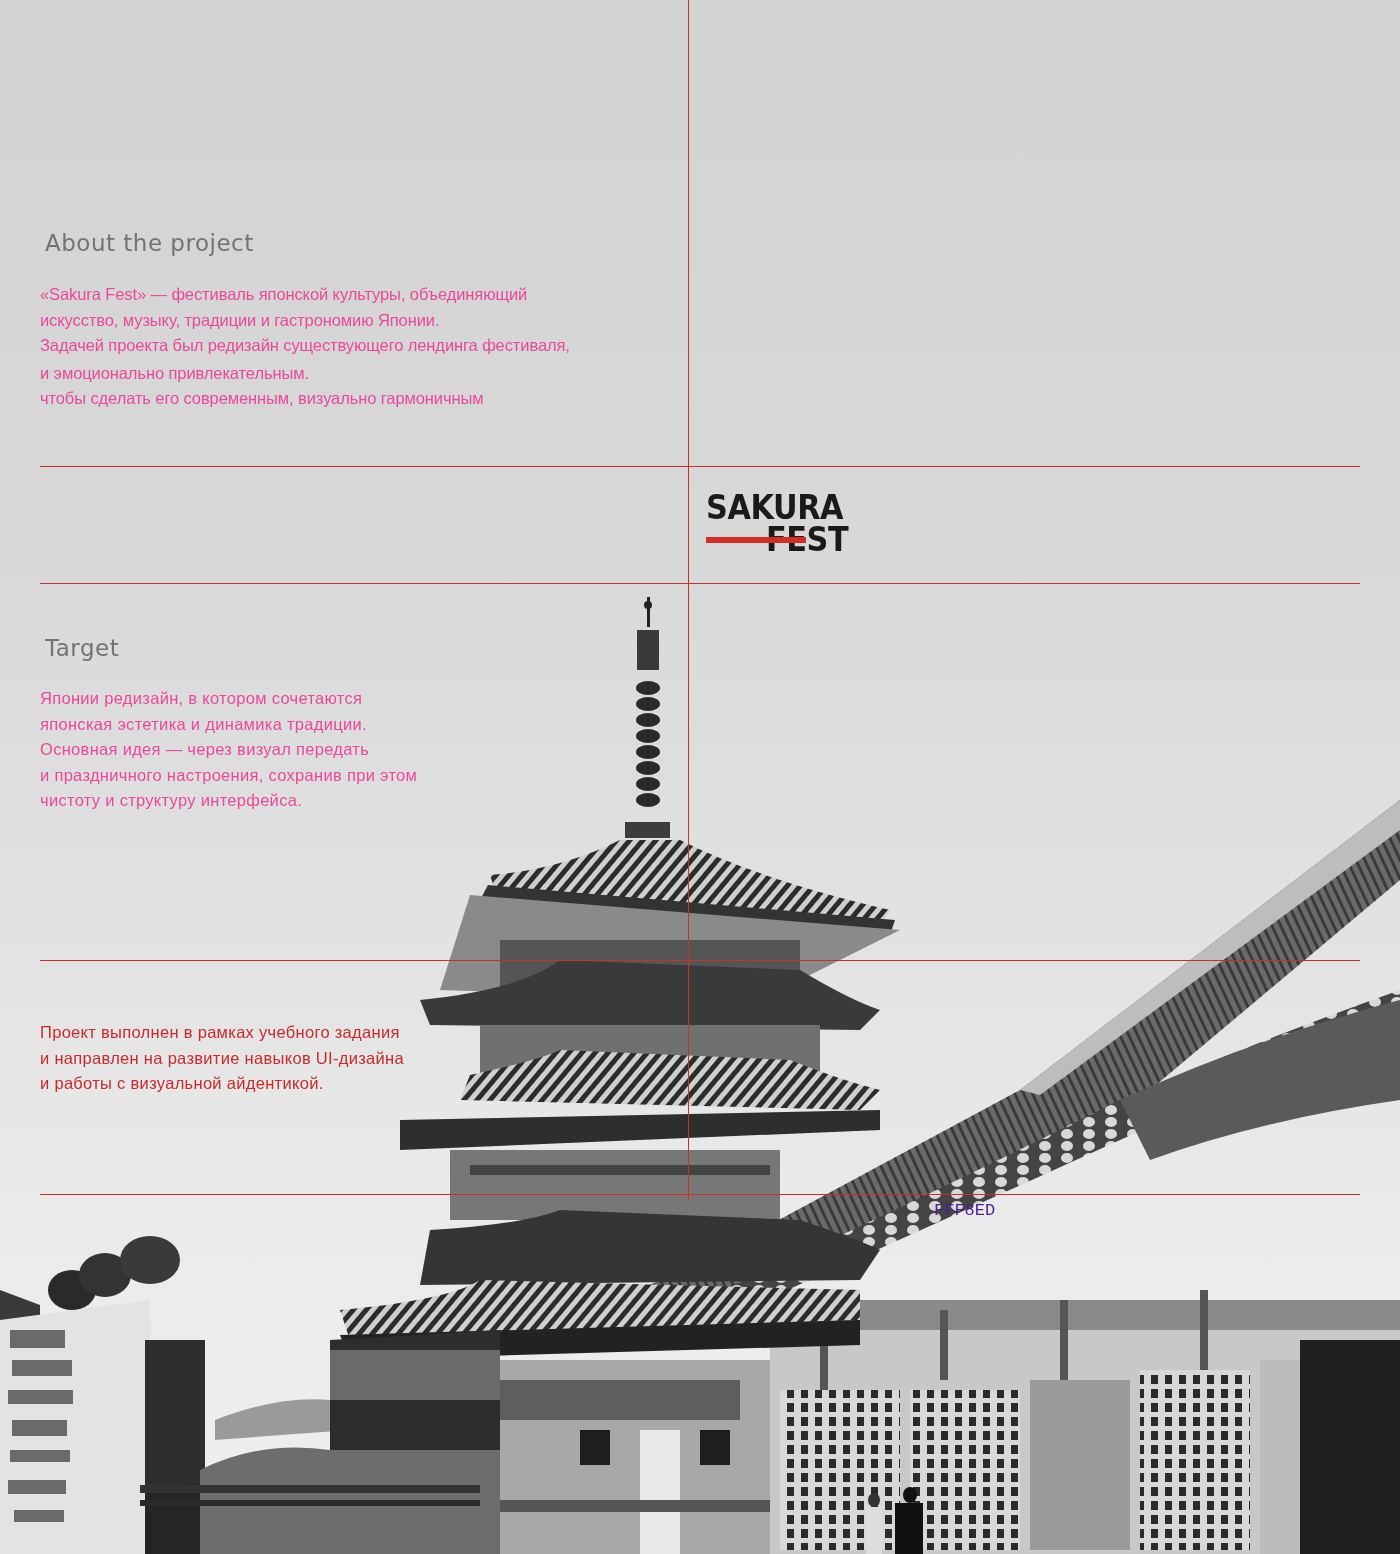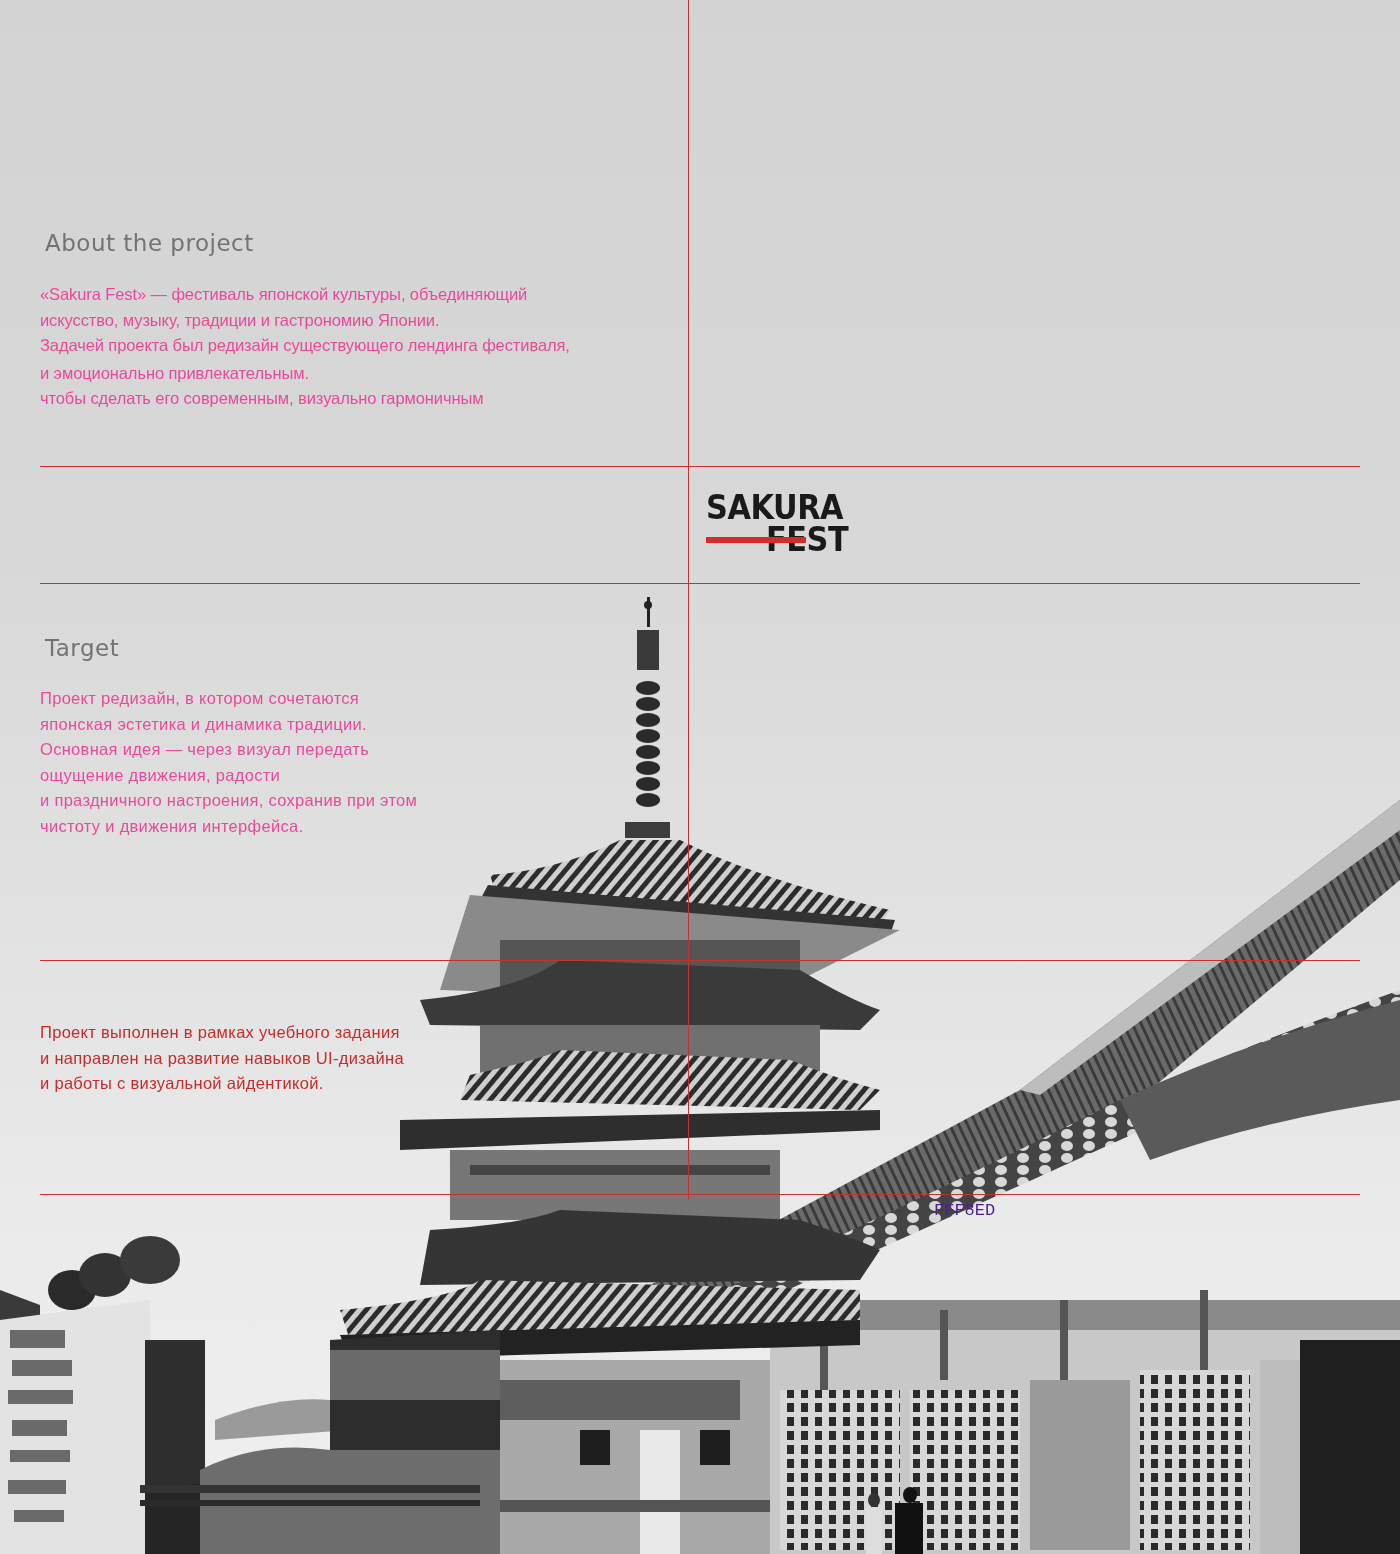--- a/index.html
+++ b/index.html
@@ -160,26 +160,25 @@
 </div>
 
 <div class="logo">
   <div class="l1">SAKURA</div>
   <div class="l2">FEST</div>
   <div class="bar"></div>
 </div>
 
 <h2 class="heading" style="top:630px">Target</h2>
 <div class="para" style="top:686px; letter-spacing:0.3px;">
-  <span>Проект редизайн, в котором сочетаются</span>
+  <span>Японии редизайн, в котором сочетаются</span>
   <span>японская эстетика и динамика традиции.</span>
   <span>Основная идея — через визуал передать</span>
-  <span>ощущение движения, радости</span>
   <span>и праздничного настроения, сохранив при этом</span>
-  <span>чистоту и движения интерфейса.</span>
+  <span>чистоту и структуру интерфейса.</span>
 </div>
 
 <div class="para red" style="top:1020px; letter-spacing:0.3px;">
   <span>Проект выполнен в рамках учебного задания</span>
   <span>и направлен на развитие навыков UI-дизайна</span>
   <span>и работы с визуальной айдентикой.</span>
 </div>
 
 <div class="hexlabel">FFF8ED</div>
 

